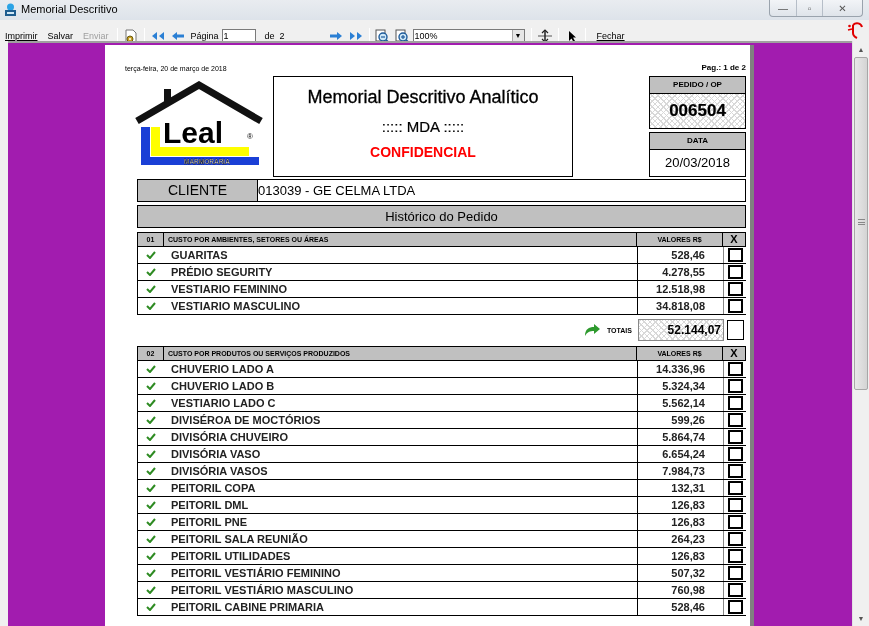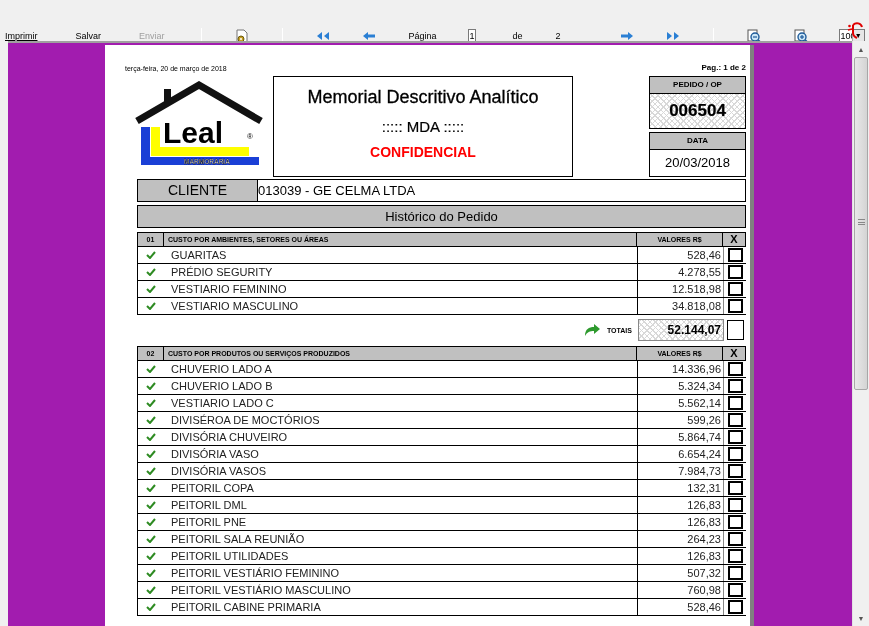--- a/index.html
+++ b/index.html
@@ -5,21 +5,21 @@
   * { box-sizing: border-box; margin: 0; padding: 0; }
   html, body { width: 869px; height: 626px; overflow: hidden; background: #f0f0f0; font-family: "Liberation Sans", sans-serif; }
   .window { position: absolute; left: 0; top: 0; width: 869px; height: 626px; background: #f0f0f0; }
   .titlebar { position: absolute; left: 0; top: 0; width: 869px; height: 20px; background: linear-gradient(#e9ecf0, #dde3ea); }
   .titlebar .app-icon { position: absolute; left: 4px; top: 3px; width: 13px; height: 13px; }
   .titlebar .title { position: absolute; left: 21px; top: 3px; font-size: 11px; color: #000; }
   .winctrls { position: absolute; right: 6px; top: 0; height: 17px; display: flex; border: 1px solid #9aa3ad; border-top: none; border-radius: 0 0 4px 4px; background: linear-gradient(#f2f4f7,#dfe4ea); }
   .winctrls div { width: 26px; height: 16px; display: flex; align-items: center; justify-content: center; font-size: 10px; color: #555; border-left: 1px solid #b6bec8; }
   .winctrls div:first-child { border-left: none; }
   .winctrls .close { width: 40px; }
-  .toolbar { position: absolute; left: 0; top: 20px; width: 869px; height: 32px; background: #f0f0f0; display: flex; align-items: center; font-size: 9px; color: #000; gap: 28px; }
+  .toolbar { position: absolute; left: 0; top: 20px; width: 869px; height: 32px; background: #f0f0f0; display: flex; align-items: center; font-size: 9px; color: #000; }
   .tb-item { padding: 0 5px; height: 18px; display: flex; align-items: center; }
   .tb-disabled { color: #a0a0a0; }
   .tb-sep { width: 1px; height: 16px; background: #b8b8b8; border-right: 1px solid #fff; margin: 0 3px; }
   .tb-icon { width: 16px; height: 16px; display: flex; align-items: center; justify-content: center; margin: 0 2px; }
   .tb-input { height: 14px; border: 1px solid #7a7a7a; background: #fff; font-size: 9px; padding-left: 1px; line-height: 12px; font-family: "Liberation Sans", sans-serif; }
   .tb-label { padding: 0 3px; }
   .zoom-select { width: 112px; height: 14px; border: 1px solid #7a7a7a; background: #fff; font-size: 9px; position: relative; padding-left: 1px; line-height: 12px; }
   .zoom-select .arrow { position: absolute; right: 0; top: 0; width: 12px; height: 12px; background: #e6e6e6; border-left: 1px solid #aaa; display: flex; align-items: center; justify-content: center; font-size: 7px; }
   .app-logo-corner { position: absolute; right: 6px; top: 21px; width: 16px; height: 18px; }
 
@@ -54,37 +54,56 @@
   .cliente-val { font-size: 13px; line-height: 21px; }
   .hist { left: 32px; top: 160px; width: 609px; height: 23px; border: 1px solid #000; background: #c0c0c0; font-size: 13px; text-align: center; line-height: 21px; }
 
   .sec-head { left: 32px; width: 609px; height: 15px; border: 1px solid #000; background: #c0c0c0; display: flex; font-size: 7px; font-weight: bold; line-height: 13px; }
   .sec-head .num { width: 26px; border-right: 1px solid #000; text-align: center; }
   .sec-head .desc { flex: 1; padding-left: 4px; border-right: 1px solid #000; }
   .sec-head .val { width: 86px; text-align: center; border-right: 1px solid #000; }
   .sec-head .x { width: 22px; text-align: center; font-size: 11px; }
 
   .rows { left: 32px; width: 609px; }
-  .row { height: 17px; display: flex; border-left: 1px solid #000; border-bottom: 1px solid #000; }
+  .row { height: 17px; display: flex; border-left: 1px solid #000; border-bottom: 1px solid #000; font-weight: bold; }
   .row .chk { width: 26px; display: flex; align-items: center; justify-content: center; }
   .row .name { flex: 1; font-size: 11px; color: #222; line-height: 16px; padding-left: 7px; border-right: 1px solid #000; }
-  .row .val { width: 86px; font-size: 11px; color: #222; text-align: right; padding-right: 2px; line-height: 16px; border-right: 1px solid #888; }
+  .row .val { width: 86px; font-size: 11px; color: #222; text-align: right; padding-right: 18px; line-height: 16px; border-right: 1px solid #888; }
   .row .cb { width: 22px; display: flex; align-items: center; justify-content: center; }
   .row .cb span { width: 15px; height: 14px; border: 2px solid #000; background: #fff; display: block; }
   .totals { left: 32px; width: 609px; height: 22px; display: flex; }
   .totals .spacer { flex: 1; display: flex; justify-content: flex-end; align-items: center; font-size: 7px; font-weight: bold; padding-right: 6px; }
   .totals .tval { width: 86px; border: 1px solid #888; font-size: 12px; font-weight: bold; text-align: right; padding-right: 2px; line-height: 20px; }
   .totals .tcb { width: 22px; display: flex; align-items: center; justify-content: center; }
   .totals .tcb span { width: 17px; height: 20px; border: 1px solid #000; background: #fff; display: block; }
 </style>
 </head>
 <body>
 
 <div class="window">
 
+  <div class="titlebar">
+    <svg class="app-icon" viewBox="0 0 13 13">
+      <circle cx="6.5" cy="4" r="3.5" fill="#2aa3e6"></circle>
+      <rect x="1" y="7" width="11" height="6" fill="#1d5c8f"></rect>
+      <rect x="3" y="9" width="7" height="2" fill="#cfe8f7"></rect>
+    </svg>
+    <span class="title">Memorial Descritivo</span>
+    <div class="winctrls">
+      <div>
+          <span>—</span>
+        </div>
+      <div>
+          <span>▫</span>
+        </div>
+      <div class="close">
+          <span>✕</span>
+        </div>
+    </div>
+  </div>
 
   <div class="toolbar">
     <div class="tb-item">
         <span style="text-decoration: underline;">Imprimir</span>
       </div>
     <div class="tb-item">
         <span>Salvar</span>
       </div>
     <div class="tb-item tb-disabled">
         <span>Enviar</span>

